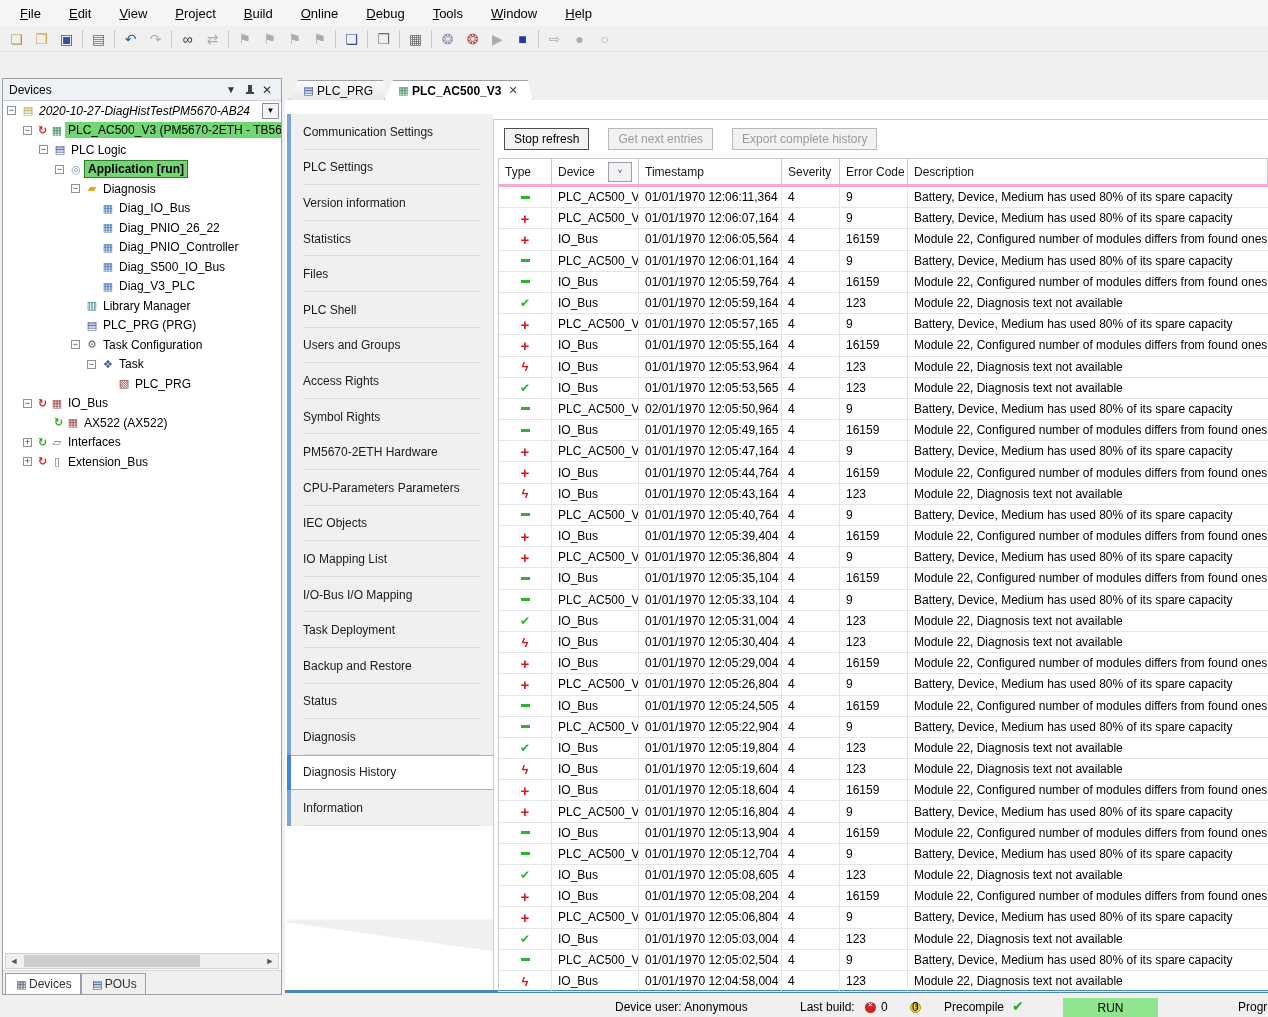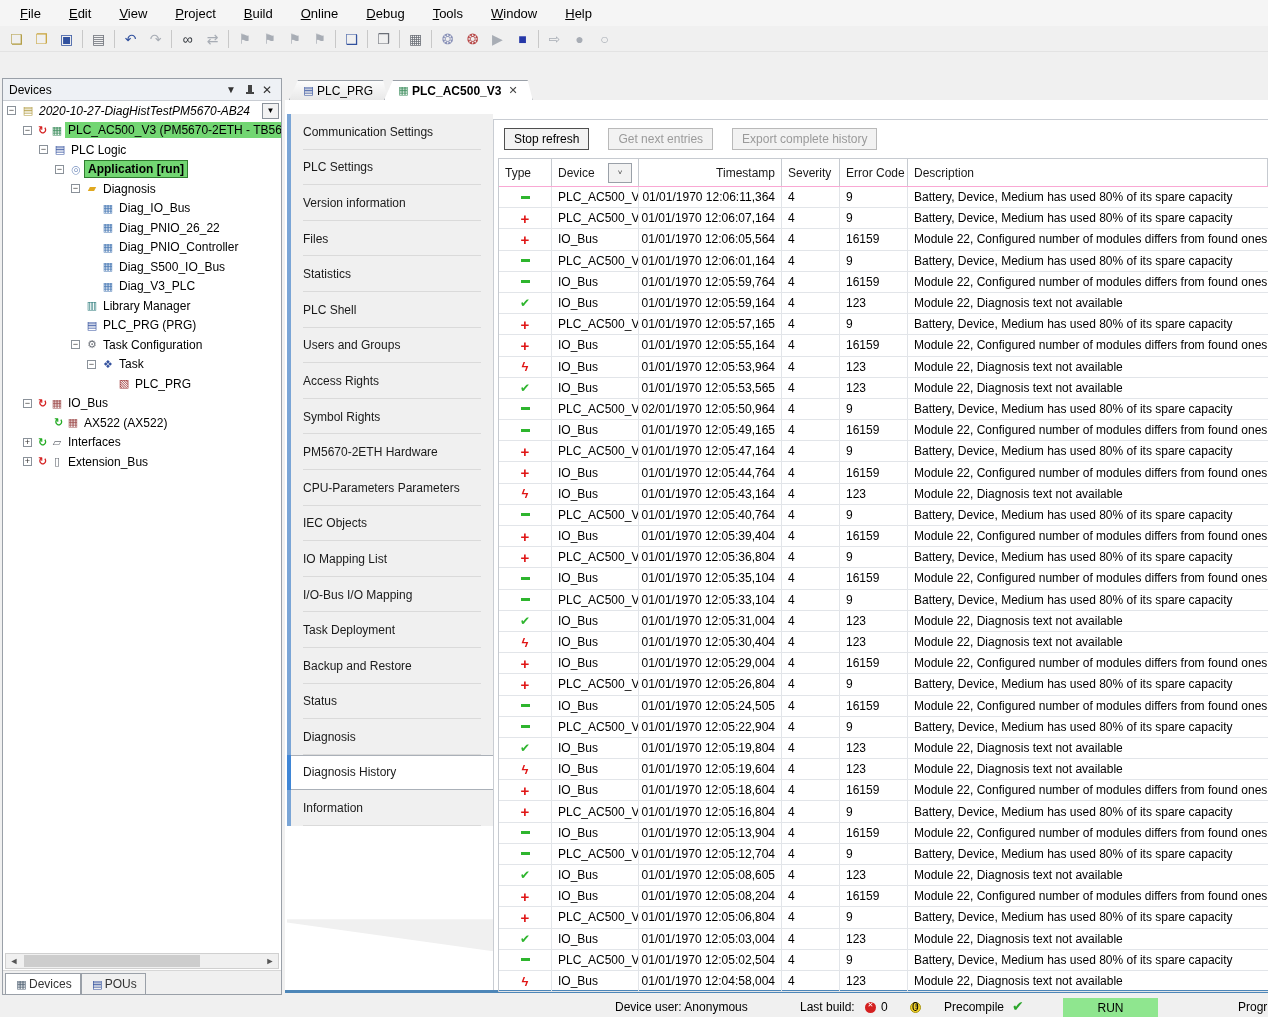--- a/index.html
+++ b/index.html
@@ -82,28 +82,28 @@
   #btn-row { position:absolute; left:10px; top:8px; display:flex; }
   .cmd-btn { height:22px; font-size:12px; padding:0 9px; margin-right:19px; background:#f2f2f2;
     font-family:inherit; }
   .cmd-btn.on { border:1px solid #4f4f4f; color:#000; }
   .cmd-btn.off { border:1px solid #b9b9b9; color:#9a9a9a; }
 
   
   #table { position:absolute; left:4px; top:38px; right:0; bottom:auto;
     border-top:1px solid #c6cad0; border-left:1px solid #c6cad0; font-size:12px; }
   .trow { display:flex; height:21.2px; align-items:center; border-bottom:1px solid #e2e5e9; }
-  .trow.head { height:28px; border-bottom:1px solid #f9a8d4; }
+  .trow.head { height:28px; border-bottom:3px solid #f9a8d4; }
   .tcell { height:100%; display:flex; align-items:center; padding:0 6px;
     border-right:1px solid #e2e5e9; overflow:hidden; white-space:nowrap; }
   .head .tcell { border-right:1px solid #c6cad0; color:#1a1a1a; }
   .c0 { width:53px; justify-content:center; flex:none; }
   .head .c0 { justify-content:flex-start; }
   .c1 { width:87px; flex:none; }
-  .c2 { width:143px; flex:none;justify-content:flex-end; }
+  .c2 { width:143px; flex:none; }
   .c3 { width:58px; flex:none; }
   .c4 { width:68px; flex:none; }
   .c5 { flex:1; border-right:none; }
   .filter-btn { margin-left:auto; width:24px; height:20px; border:1px solid #9aa0a8; background:#f2f2f2;
     font-size:8px; color:#444; display:flex; align-items:center; justify-content:center; }
   .dash { width:9px; height:3px; background:#2eb52e; }
   .tplus { color:#e01616; font-weight:bold; font-size:15px; line-height:1; }
   .tcheck { color:#2eb52e; font-weight:bold; font-size:12px; }
   .tflash { color:#e01616; font-weight:bold; font-size:13px; }
 
@@ -319,24 +319,24 @@
         <div class="nav-item">
           <span>Communication Settings</span>
         </div>
         <div class="nav-item">
           <span>PLC Settings</span>
         </div>
         <div class="nav-item">
           <span>Version information</span>
         </div>
         <div class="nav-item">
+          <span>Statistics</span>
+        </div>
+        <div class="nav-item">
           <span>Files</span>
-        </div>
-        <div class="nav-item">
-          <span>Statistics</span>
         </div>
         <div class="nav-item">
           <span>PLC Shell</span>
         </div>
         <div class="nav-item">
           <span>Users and Groups</span>
         </div>
         <div class="nav-item">
           <span>Access Rights</span>
         </div>

